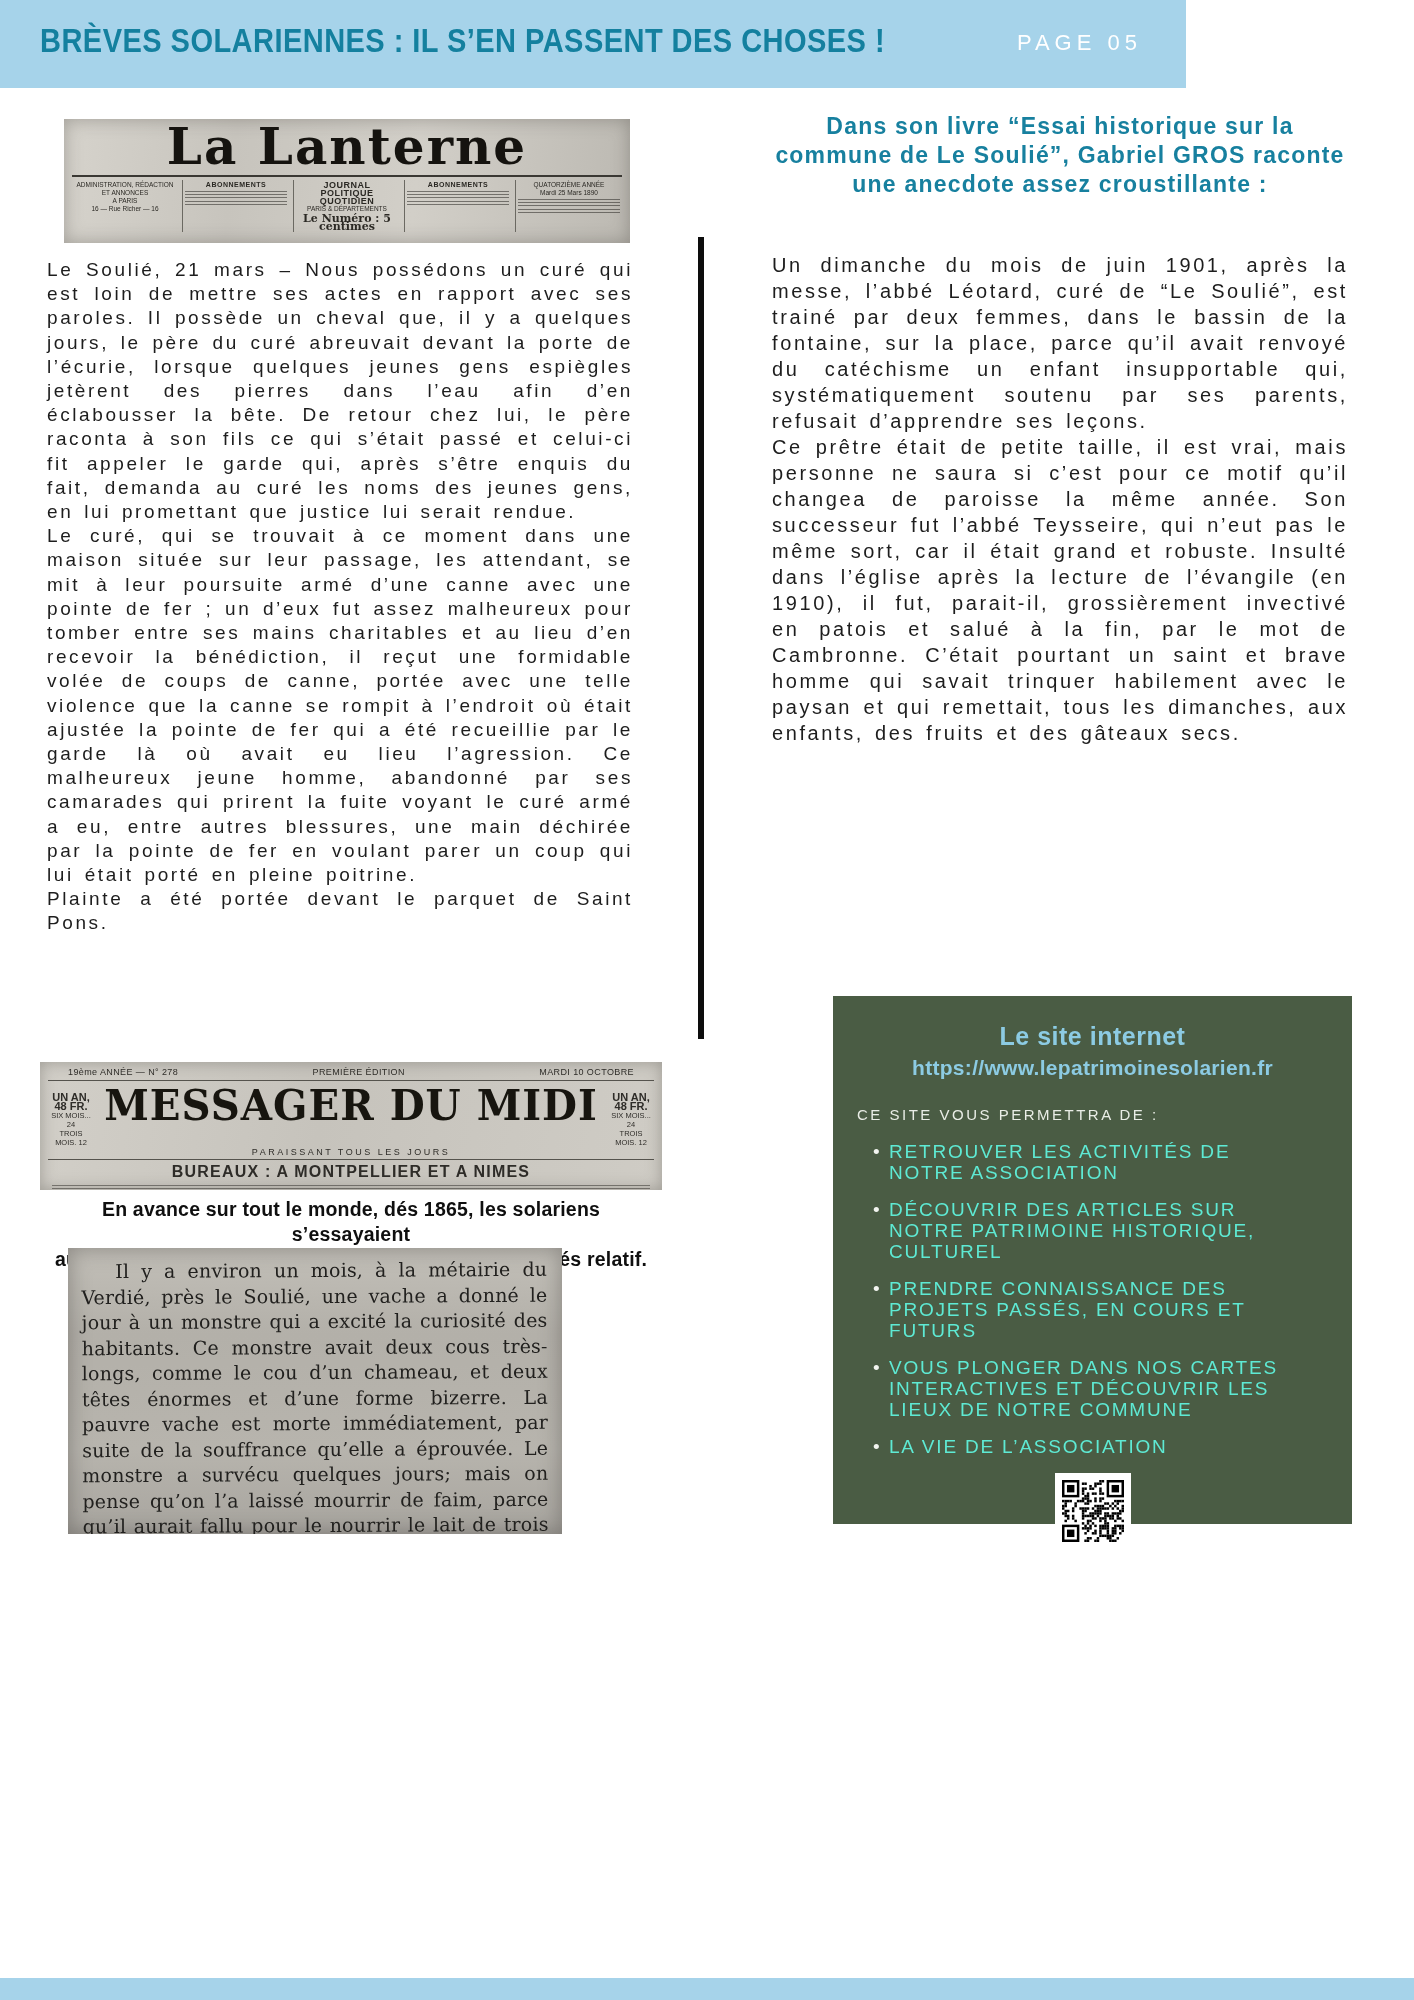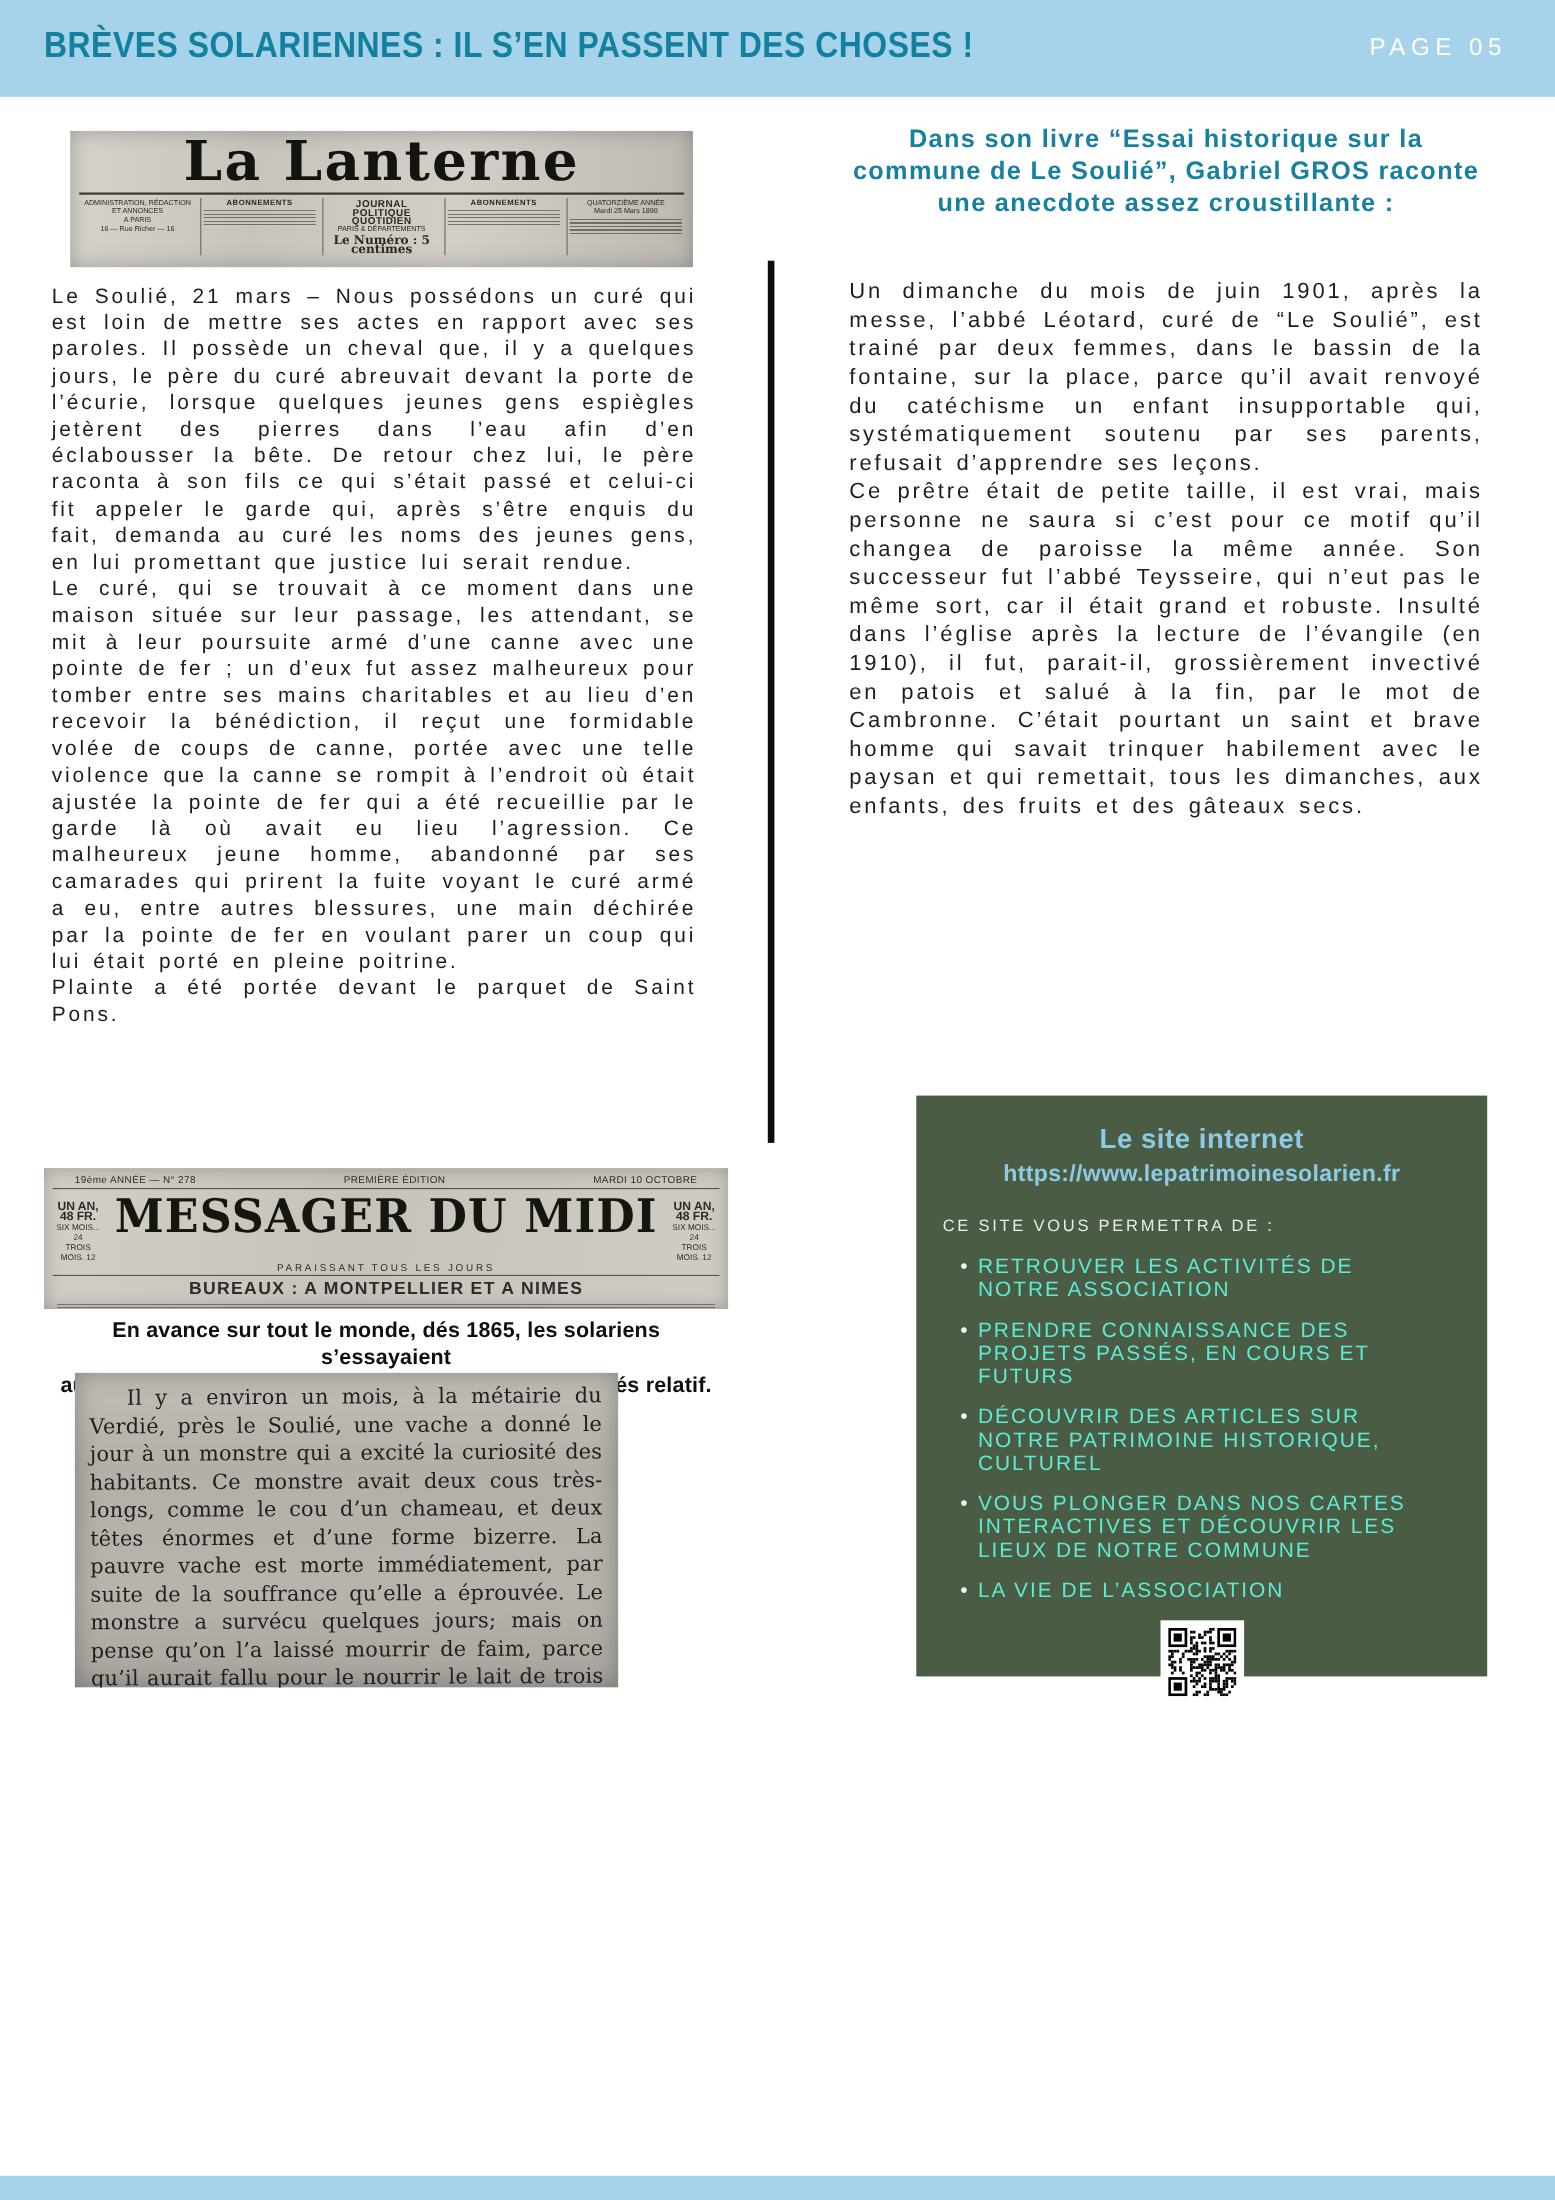--- a/index.html
+++ b/index.html
@@ -1,20 +1,20 @@
 <!DOCTYPE html>
 <html><head>
 <meta charset="utf-8">
 <style>
   html,body{margin:0;padding:0;background:#ffffff;}
   .page{position:relative;width:1414px;height:2000px;background:#ffffff;overflow:hidden;
         font-family:"Liberation Sans",sans-serif;color:#1d1d1d;}
 
   
-  .header{position:absolute;left:0;top:0;width:1414px;height:88px;background:#a6d3ea;}
+  .header{position:absolute;left:0;top:0;width:1186px;height:88px;background:#a6d3ea;}
   .header-title{position:absolute;left:40px;top:22px;margin:0;font-size:33px;font-weight:bold;
     color:#14809f;letter-spacing:.5px;white-space:nowrap;transform:scaleX(.88);transform-origin:left center;}
   .page-num{position:absolute;right:44px;top:30px;color:#ffffff;font-size:22px;letter-spacing:5px;font-weight:500;}
 
   
   .lant{position:absolute;left:64px;top:119px;width:566px;height:124px;
     background:linear-gradient(96deg,#d6d3cc,#c7c4bd 30%,#d2cfc8 62%,#bcb9b2);
     box-shadow:inset 0 0 18px rgba(60,58,52,.35);overflow:hidden;color:#2b2924;}
   .lant-title{font-family:"DejaVu Serif",serif;font-weight:bold;font-size:50px;line-height:56px;
     text-align:center;color:#15130f;letter-spacing:2px;}
@@ -141,22 +141,22 @@
     <p>Un dimanche du mois de juin 1901, après la messe, l’abbé Léotard, curé de “Le Soulié”, est trainé par deux femmes, dans le bassin de la fontaine, sur la place, parce qu’il avait renvoyé du catéchisme un enfant insupportable qui, systématiquement soutenu par ses parents, refusait d’apprendre ses leçons.</p>
     <p>Ce prêtre était de petite taille, il est vrai, mais personne ne saura si c’est pour ce motif qu’il changea de paroisse la même année. Son successeur fut l’abbé Teysseire, qui n’eut pas le même sort, car il était grand et robuste. Insulté dans l’église après la lecture de l’évangile (en 1910), il fut, parait-il, grossièrement invectivé en patois et salué à la fin, par le mot de Cambronne. C’était pourtant un saint et brave homme qui savait trinquer habilement avec le paysan et qui remettait, tous les dimanches, aux enfants, des fruits et des gâteaux secs.</p>
   </div>
 
   <section class="site-box">
     <div class="site-title">Le site internet</div>
     <a class="site-url">https://www.lepatrimoinesolarien.fr</a>
     <div class="site-intro">CE SITE VOUS PERMETTRA DE :</div>
     <ul class="site-bullets">
       <li>RETROUVER LES ACTIVITÉS DE NOTRE ASSOCIATION</li>
+      <li>DÉCOUVRIR DES ARTICLES SUR NOTRE PATRIMOINE HISTORIQUE, CULTUREL</li>
       <li>PRENDRE CONNAISSANCE DES PROJETS PASSÉS, EN COURS ET FUTURS</li>
-      <li>DÉCOUVRIR DES ARTICLES SUR NOTRE PATRIMOINE HISTORIQUE, CULTUREL</li>
       <li>VOUS PLONGER DANS NOS CARTES INTERACTIVES ET DÉCOUVRIR LES LIEUX DE NOTRE COMMUNE</li>
       <li>LA VIE DE L’ASSOCIATION</li>
     </ul>
     <div class="qr-wrap">
       <svg id="qr-svg" width="62" height="62" viewBox="0 0 25 25">
           <rect x="15" y="0" width="1" height="1" fill="#000"></rect>
           <rect x="16" y="0" width="1" height="1" fill="#000"></rect>
           <rect x="8" y="1" width="1" height="1" fill="#000"></rect>
           <rect x="9" y="1" width="1" height="1" fill="#000"></rect>
           <rect x="13" y="1" width="1" height="1" fill="#000"></rect>

